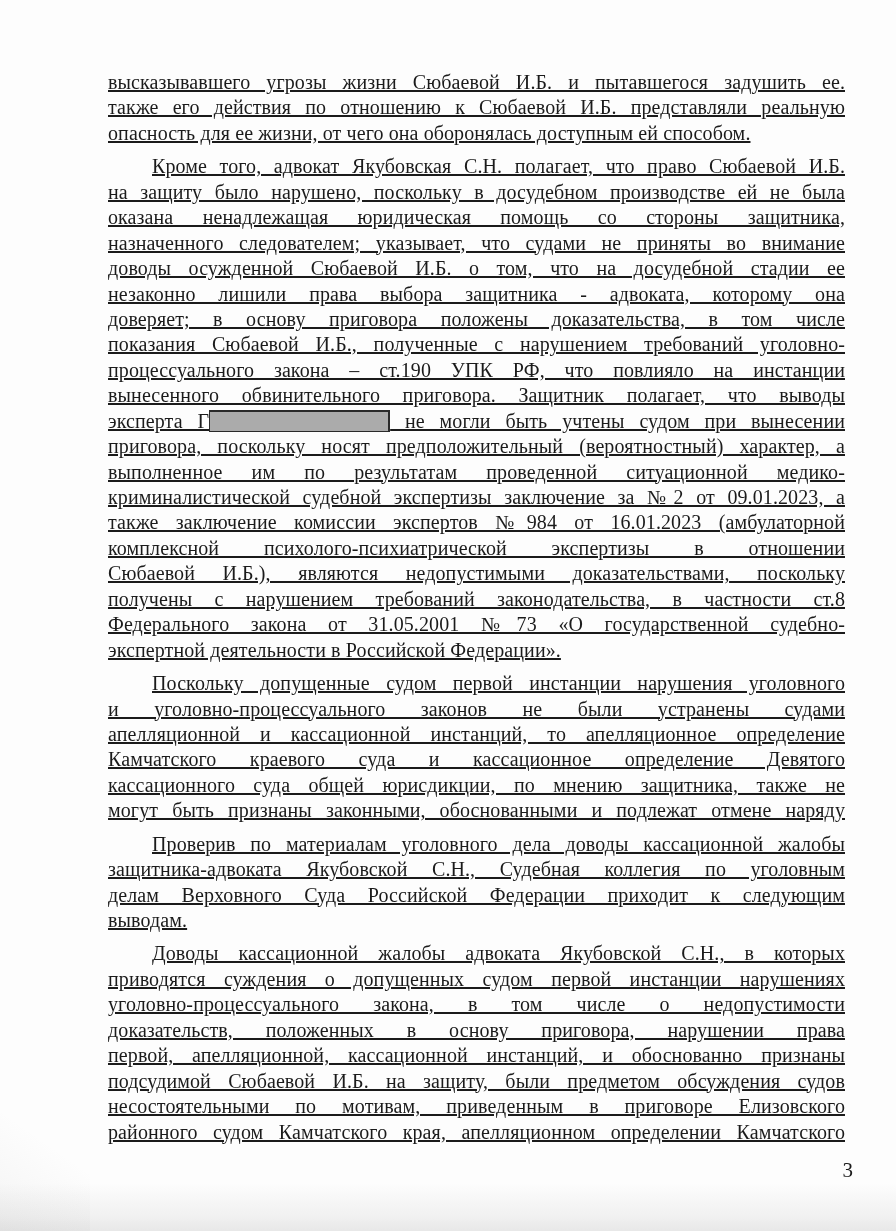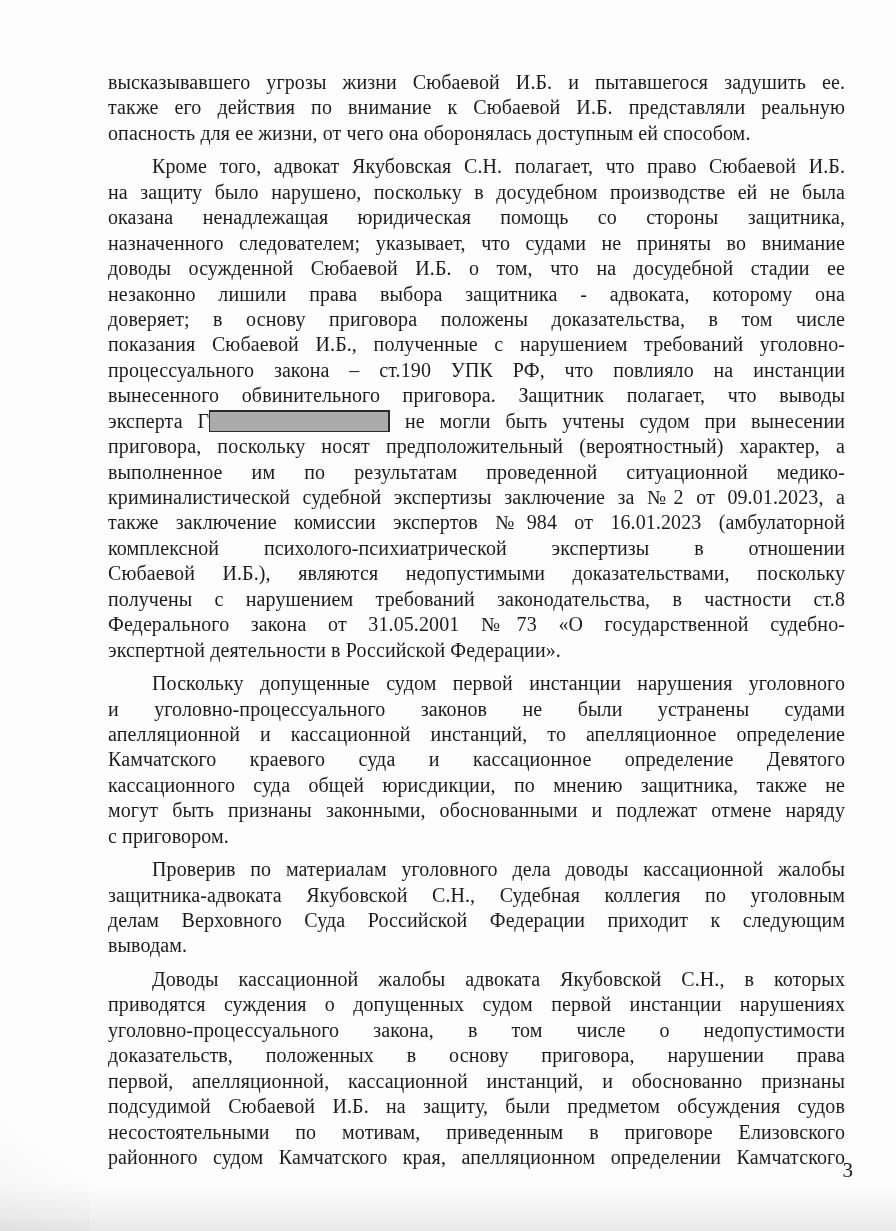--- a/index.html
+++ b/index.html
@@ -17,20 +17,21 @@
     color: #1b1b1b;
   }
   .text-block {
     position: absolute;
     left: 108px;
     top: 70px;
     width: 737px;
     font-size: 20px;
     line-height: 25.45px;
     letter-spacing: 0.1px;
+    text-decoration: underline;
   }
   .paragraph { margin: 0; }
   .line {
     height: 25.45px;
     overflow: hidden;
     white-space: normal;
     text-align: left;
   }
   .line.j {
     text-align: justify;
@@ -74,21 +75,21 @@
     pointer-events: none;
   }
 </style>
 </head>
 <body>
 
 <div class="page">
   <div class="text-block">
       <div class="paragraph">
         <div class="line j">высказывавшего угрозы жизни Сюбаевой И.Б. и пытавшегося задушить ее.</div>
-        <div class="line j">также его действия по внимание к Сюбаевой И.Б. представляли реальную</div>
+        <div class="line j">также его действия по отношению к Сюбаевой И.Б. представляли реальную</div>
         <div class="line">опасность для ее жизни, от чего она оборонялась доступным ей способом.</div>
       </div>
       <div class="paragraph">
         <div class="line j indent">Кроме того, адвокат Якубовская С.Н. полагает, что право Сюбаевой И.Б.</div>
         <div class="line j">на защиту было нарушено, поскольку в досудебном производстве ей не была</div>
         <div class="line j">оказана ненадлежащая юридическая помощь со стороны защитника,</div>
         <div class="line j">назначенного следователем; указывает, что судами не приняты во внимание</div>
         <div class="line j">доводы осужденной Сюбаевой И.Б. о том, что на досудебной стадии ее</div>
         <div class="line j">незаконно лишили права выбора защитника - адвоката, которому она</div>
         <div class="line j">доверяет; в основу приговора положены доказательства, в том числе</div>
@@ -106,21 +107,20 @@
         <div class="line j">Федерального закона от 31.05.2001 №73 «О государственной судебно-</div>
         <div class="line">экспертной деятельности в Российской Федерации».</div>
       </div>
       <div class="paragraph">
         <div class="line j indent">Поскольку допущенные судом первой инстанции нарушения уголовного</div>
         <div class="line j">и уголовно-процессуального законов не были устранены судами</div>
         <div class="line j">апелляционной и кассационной инстанций, то апелляционное определение</div>
         <div class="line j">Камчатского краевого суда и кассационное определение Девятого</div>
         <div class="line j">кассационного суда общей юрисдикции, по мнению защитника, также не</div>
         <div class="line j">могут быть признаны законными, обоснованными и подлежат отмене наряду</div>
-        <div class="line">с приговором.</div>
       </div>
       <div class="paragraph">
         <div class="line j indent">Проверив по материалам уголовного дела доводы кассационной жалобы</div>
         <div class="line j">защитника-адвоката Якубовской С.Н., Судебная коллегия по уголовным</div>
         <div class="line j">делам Верховного Суда Российской Федерации приходит к следующим</div>
         <div class="line">выводам.</div>
       </div>
       <div class="paragraph">
         <div class="line j indent">Доводы кассационной жалобы адвоката Якубовской С.Н., в которых</div>
         <div class="line j">приводятся суждения о допущенных судом первой инстанции нарушениях</div>

